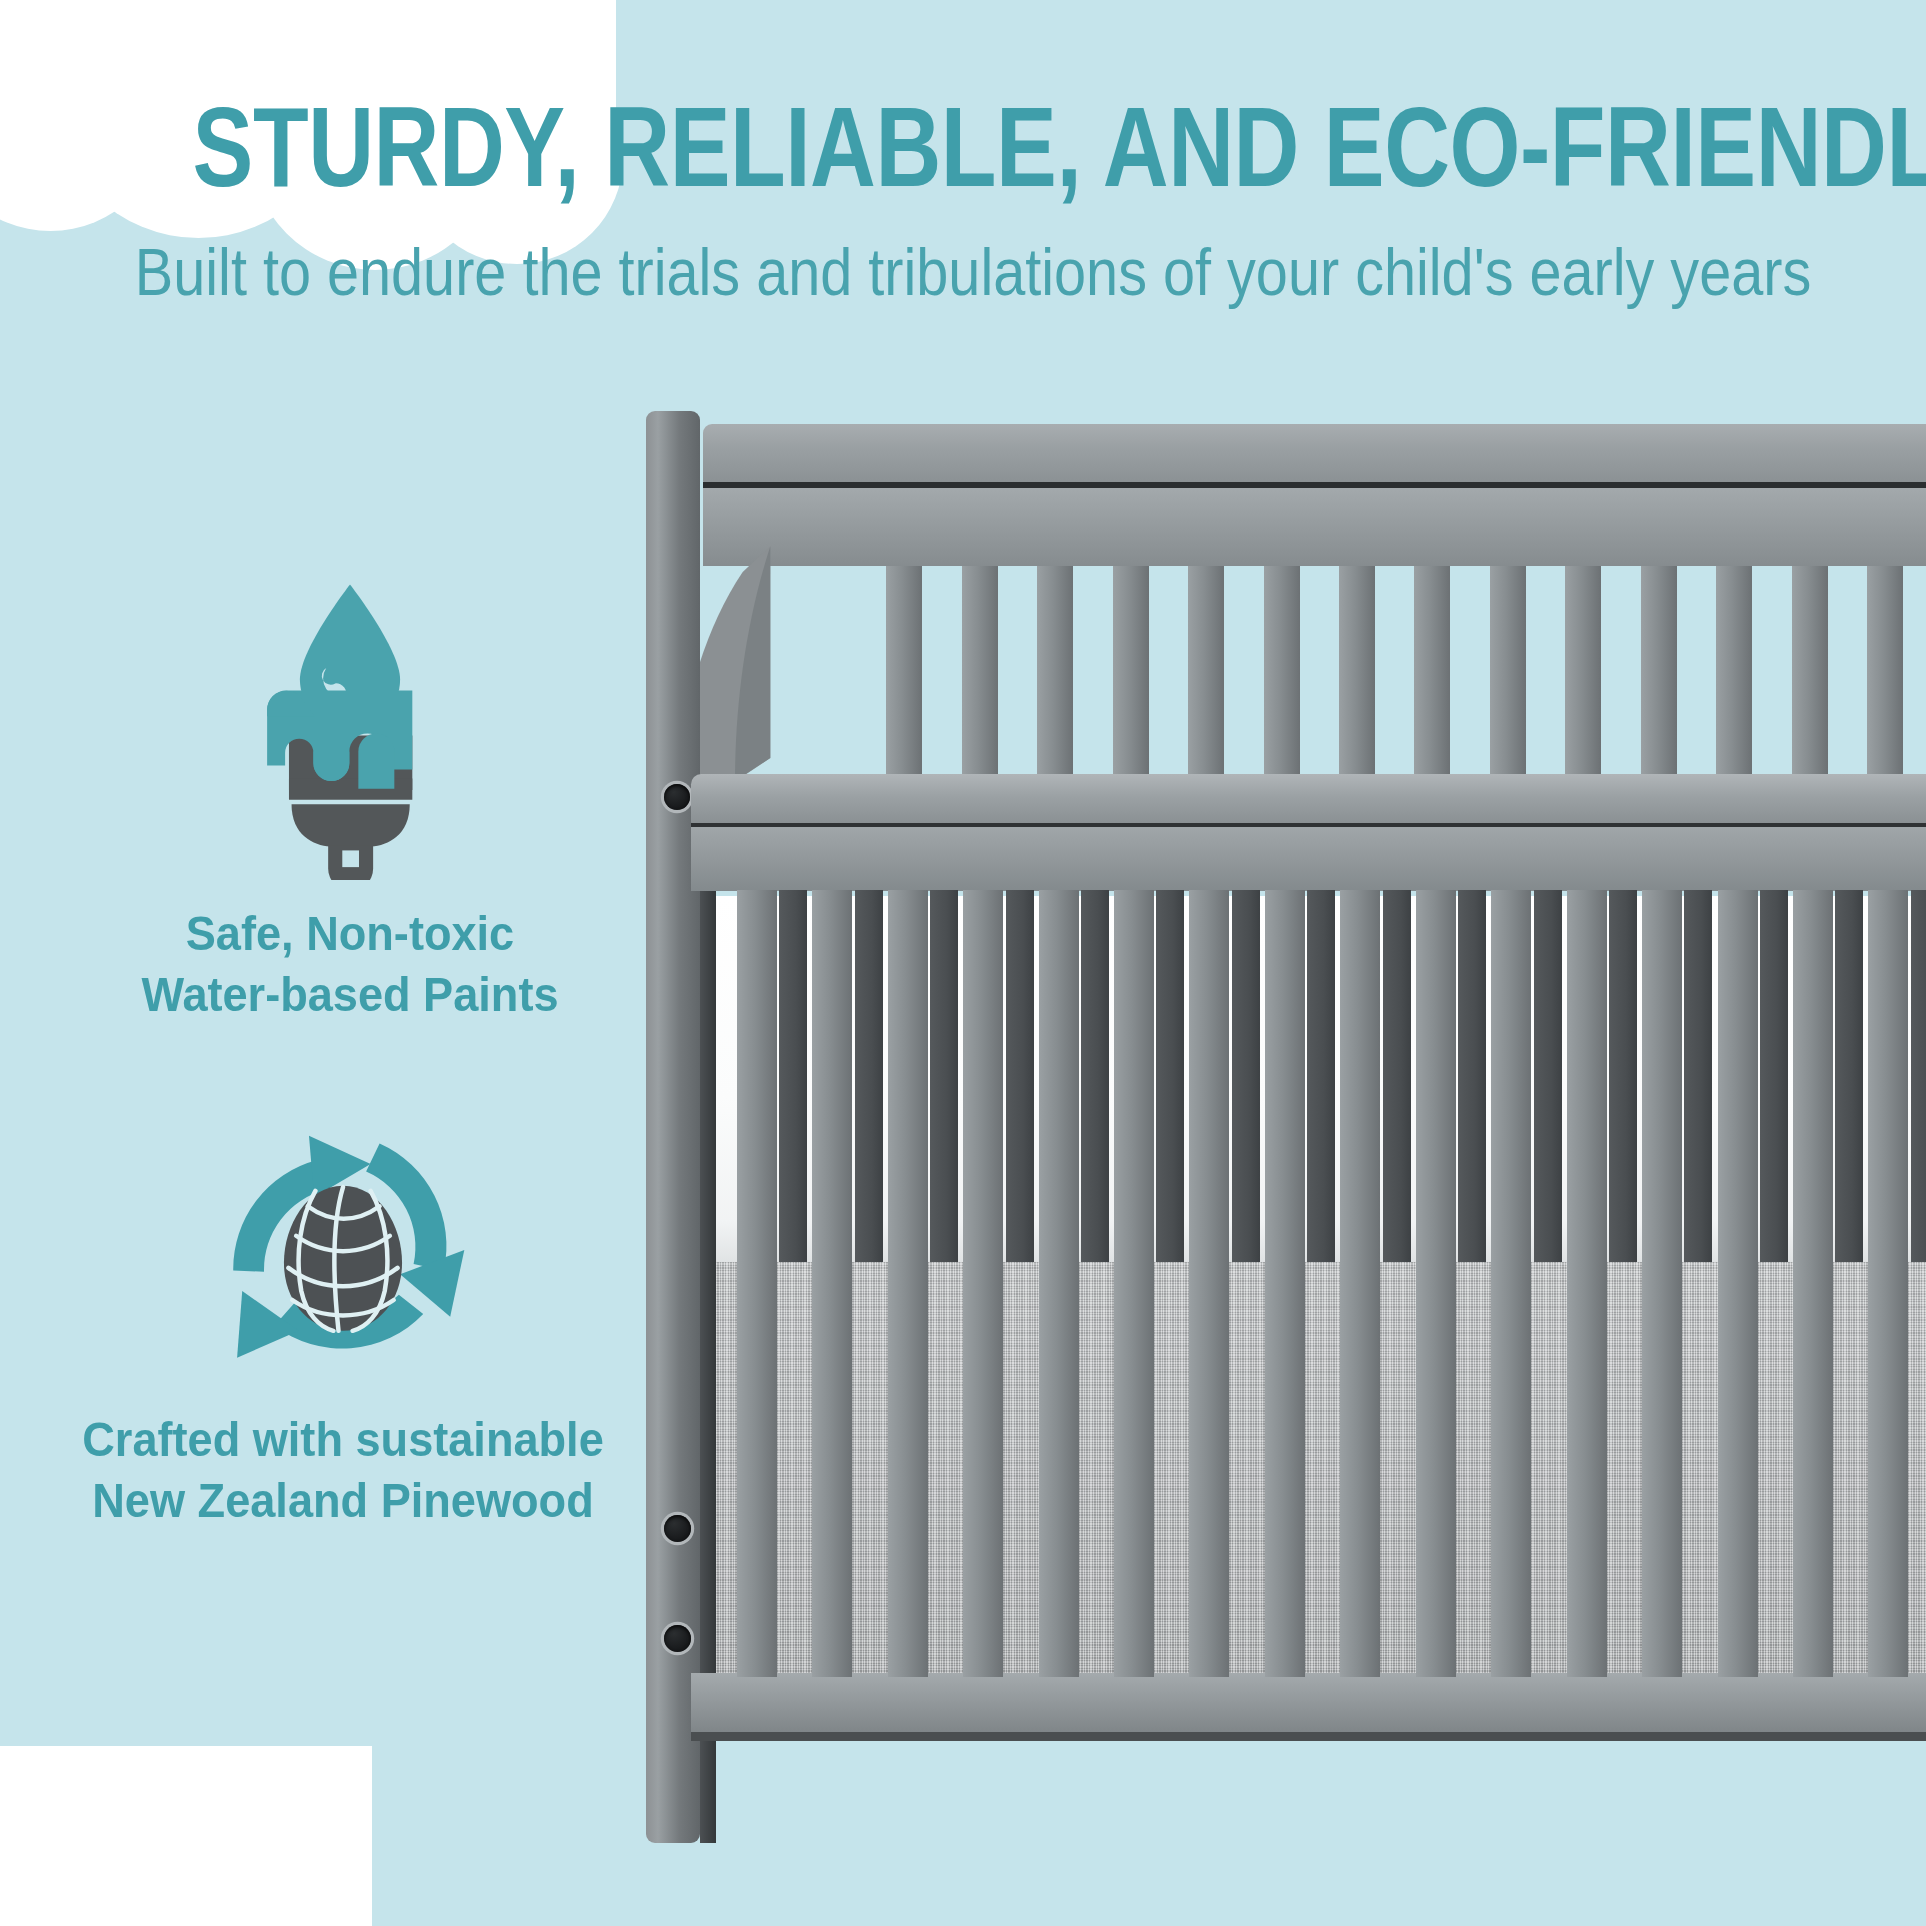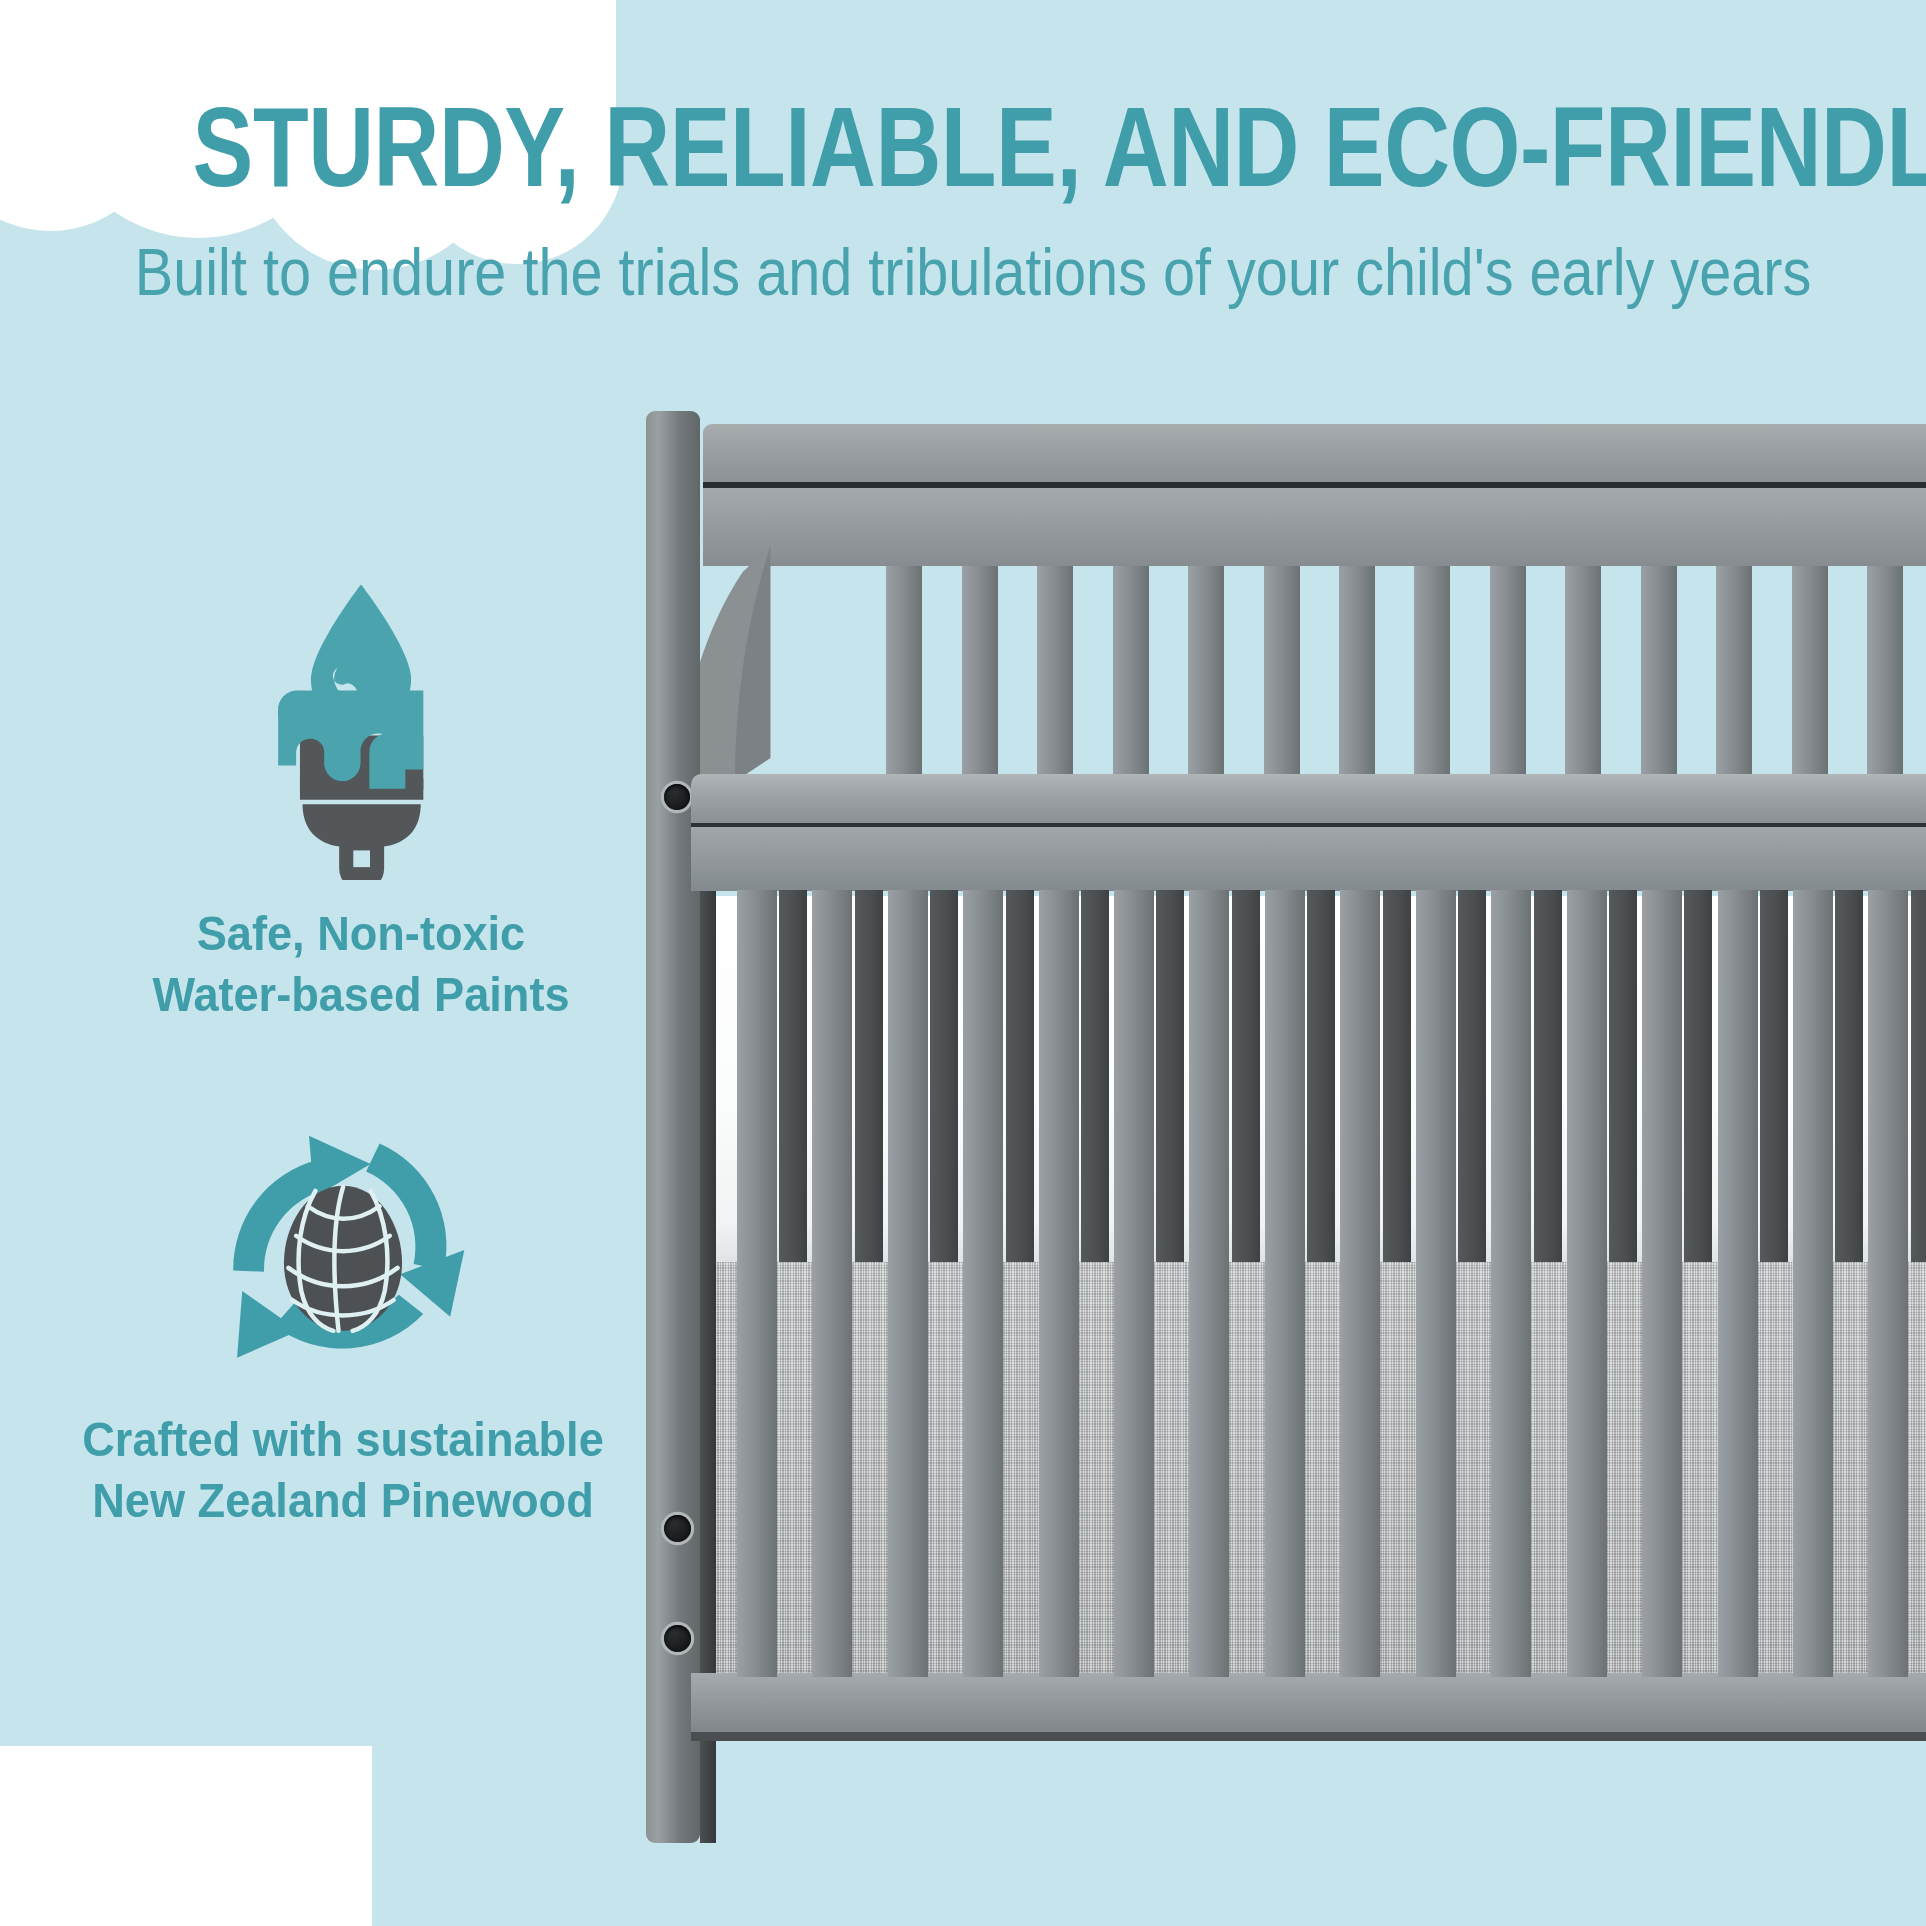--- a/index.html
+++ b/index.html
@@ -41,21 +41,21 @@
     font-size:67px;
     line-height:1;
     font-weight:400;
     transform:scaleX(0.86);
     transform-origin:50% 50%;
     white-space:nowrap;
   }
 
   
   .feature{position:absolute;width:674px;text-align:center;}
-  #feature-paint{left:24px;top:578px;}
+  #feature-paint{left:13px;top:578px;}
   #feature-wood{left:6.4px;top:1104px;}
 
   .feature .icon-wrap{display:flex;justify-content:center;align-items:flex-end;height:302px;}
   #feature-wood .icon-wrap{height:282px;}
 
   .feature .caption{
     color:#3f9eaa;
     font-weight:700;
     font-size:48px;
     line-height:1.28;

